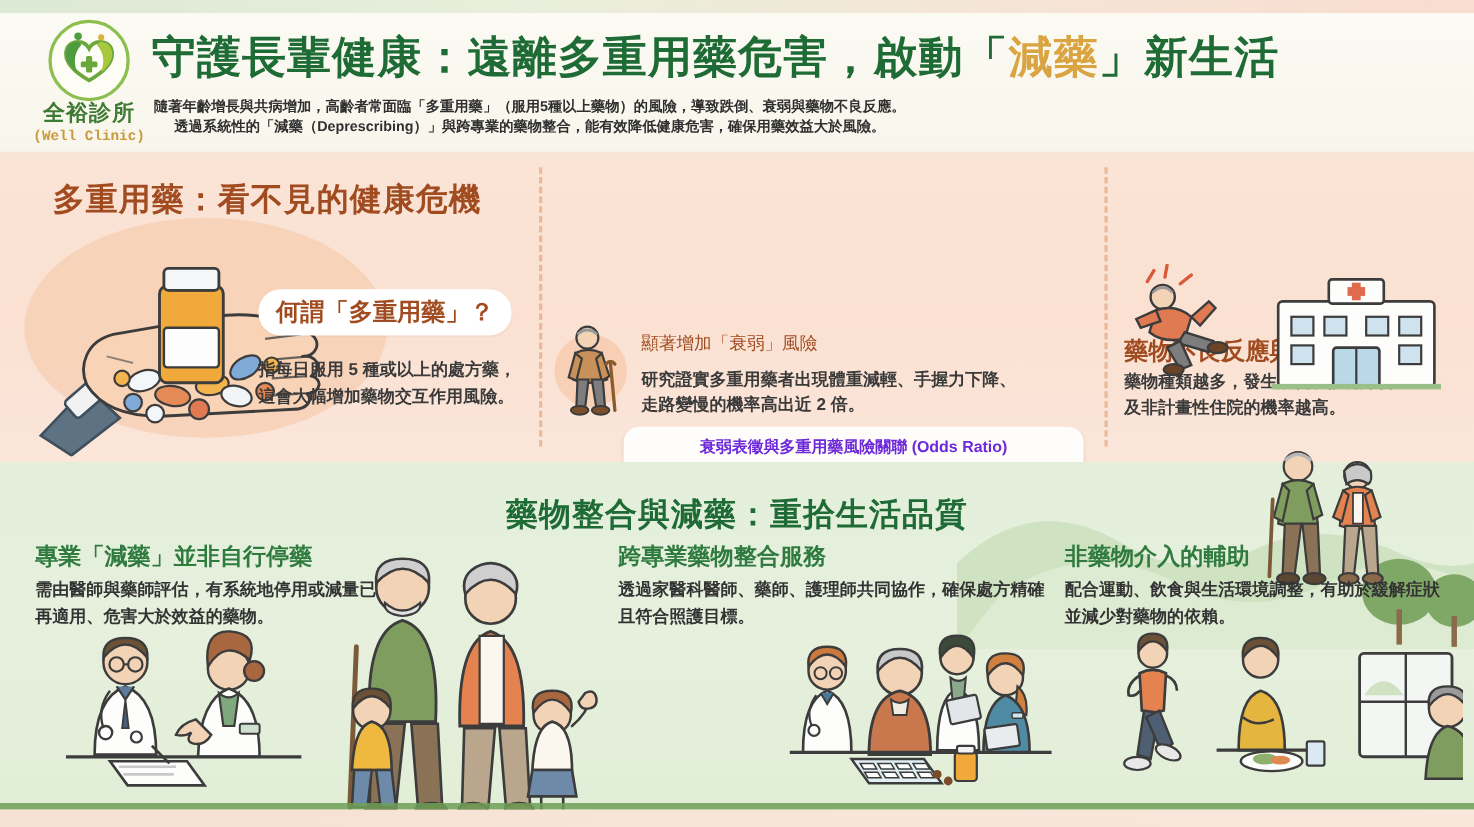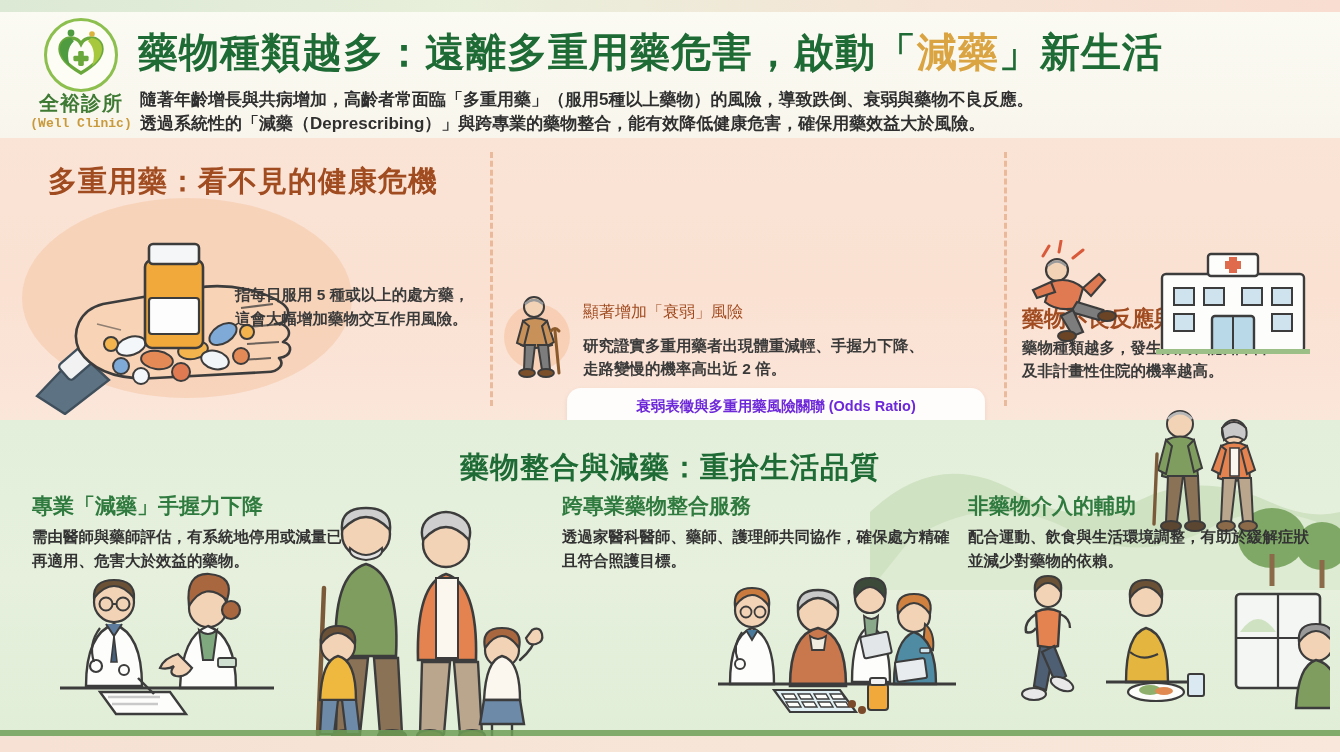--- a/index.html
+++ b/index.html
@@ -22,22 +22,22 @@
   .logo-mark{width:74px;height:74px;margin:0 auto;border-radius:50%;
     border:3px solid #8cbf4e;background:#fdfdf6;position:relative;box-sizing:border-box;}
   .logo-name{font-size:20px;font-weight:bold;color:#3f7a34;letter-spacing:1px;margin-top:2px;line-height:1.1;}
   .logo-sub{font-size:13px;font-weight:bold;color:#c99a3c;line-height:1.2;}
 
   .h-title{position:absolute;left:138px;top:17px;font-size:40px;font-weight:bold;
     color:#1f6b35;letter-spacing:1px;white-space:nowrap;line-height:1.15;}
   .hl{position:relative;color:#d9a441;}
   .hl::after{content:"";position:absolute;left:-2px;right:-2px;bottom:2px;height:10px;
     background:#f6e6a8;z-index:-1;border-radius:2px;}
-  .h-sub{position:absolute;left:140px;top:76px;font-size:17px;font-weight:bold;color:#2f2f2f;
-    line-height:1.42;white-space:nowrap;}
+  .h-sub{position:absolute;left:140px;top:76px;font-size:13px;font-weight:bold;color:#2f2f2f;
+    line-height:1.42;white-space:nowrap;text-align:center;}
 
   
   .sec-top{position:absolute;left:0;top:138px;width:1340px;height:282px;
     background:linear-gradient(180deg,#fae4d6 0%,#fae1d2 55%,#fbe6da 100%);}
   .sec-top .vdash{position:absolute;top:14px;width:0;height:254px;
     border-left:3px dashed #e8b392;opacity:.85;}
   .vdash.d1{left:490px;}
   .vdash.d2{left:1004px;}
 
   .t-h1{position:absolute;left:48px;top:24px;font-size:29px;font-weight:bold;color:#a14b20;letter-spacing:1px;}
@@ -115,21 +115,21 @@
           <circle cx="24" cy="12" r="3.4" fill="#4f9b3f"></circle>
           <circle cx="45" cy="13" r="2.8" fill="#d9b33c"></circle>
           <rect x="31.2" y="30" width="5.6" height="15" rx="1.4" fill="#6aa83c"></rect>
           <rect x="26.4" y="34.8" width="15.2" height="5.4" rx="1.4" fill="#6aa83c"></rect>
         </svg>
       </div>
       <div class="logo-name">全裕診所</div>
       <div class="logo-sub">(Well Clinic)</div>
     </div>
 
-    <div class="h-title"><span>藥物種類越多：遠離多重用藥危害，啟動「</span><span class="hl">減藥</span><span>」新生活</span></div>
+    <div class="h-title"><span>守護長輩健康：遠離多重用藥危害，啟動「</span><span class="hl">減藥</span><span>」新生活</span></div>
 
     <div class="h-sub">
       <div>隨著年齡增長與共病增加，高齡者常面臨「多重用藥」（服用5種以上藥物）的風險，導致跌倒、衰弱與藥物不良反應。</div>
       <div>透過系統性的「減藥（Deprescribing）」與跨專業的藥物整合，能有效降低健康危害，確保用藥效益大於風險。</div>
     </div>
   </div>
 
   <div class="sec-top">
 
     <div class="vdash d1"></div>
@@ -163,20 +163,21 @@
         <circle cx="76" cy="144" r="7" fill="#f3b44e" stroke="#3c3c3c" stroke-width="2"></circle>
 
         <rect x="110" y="60" width="58" height="88" rx="7" fill="#f0a93a" stroke="#3c3c3c" stroke-width="2.6"></rect>
         <rect x="114" y="98" width="50" height="36" rx="3" fill="#fdfdfd" stroke="#3c3c3c" stroke-width="2.2"></rect>
         <rect x="114" y="44" width="50" height="20" rx="4" fill="#f4f6f7" stroke="#3c3c3c" stroke-width="2.6"></rect>
         <path d="M118 64 h42" stroke="#3c3c3c" stroke-width="2"></path>
       </svg>
     </div>
 
     <div class="card-q">
+      <span class="q-title">何謂「多重用藥」？</span>
       <div class="q-body">指每日服用 5 種或以上的處方藥，這會大幅增加藥物交互作用風險。</div>
     </div>
 
     <div class="m-icon">
       <svg width="72" height="92" viewBox="0 0 72 92">
         <circle cx="34" cy="44" r="33" fill="#f6c7a8" opacity=".7"></circle>
         <circle cx="31" cy="14" r="10" fill="#f2d3b6" stroke="#3c3c3c" stroke-width="2"></circle>
         <path d="M22 11 q9 -8 18 0" fill="none" stroke="#9a9a9a" stroke-width="2.4"></path>
         <path d="M20 28 q12 -6 24 0 l5 24 q-17 6 -31 0 Z" fill="#c79159" stroke="#3c3c3c" stroke-width="2"></path>
         <path d="M20 28 l-6 22 l7 3 l5 -20 Z" fill="#c79159" stroke="#3c3c3c" stroke-width="2"></path>
@@ -342,21 +343,21 @@
         <path d="M99 76 l-2 44 h10 l5 -44 Z" fill="#b9a68d" stroke="#3c3c3c" stroke-width="2"></path>
         <path d="M114 76 l5 44 h10 l-2 -44 Z" fill="#b9a68d" stroke="#3c3c3c" stroke-width="2"></path>
         <ellipse cx="102" cy="124" rx="9" ry="5" fill="#8a6a48" stroke="#3c3c3c" stroke-width="2"></ellipse>
         <ellipse cx="124" cy="124" rx="9" ry="5" fill="#8a6a48" stroke="#3c3c3c" stroke-width="2"></ellipse>
       </svg>
     </div>
 
     <div class="b-h1">藥物整合與減藥：重拾生活品質</div>
 
     <div class="col c1">
-      <div class="c-h">專業「減藥」手握力下降</div>
+      <div class="c-h">專業「減藥」並非自行停藥</div>
       <div class="c-p">需由醫師與藥師評估，有系統地停用或減量已不再適用、危害大於效益的藥物。</div>
     </div>
 
     <div class="col c2">
       <div class="c-h">跨專業藥物整合服務</div>
       <div class="c-p">透過家醫科醫師、藥師、護理師共同協作，確保處方精確且符合照護目標。</div>
     </div>
 
     <div class="col c3">
       <div class="c-h">非藥物介入的輔助</div>

